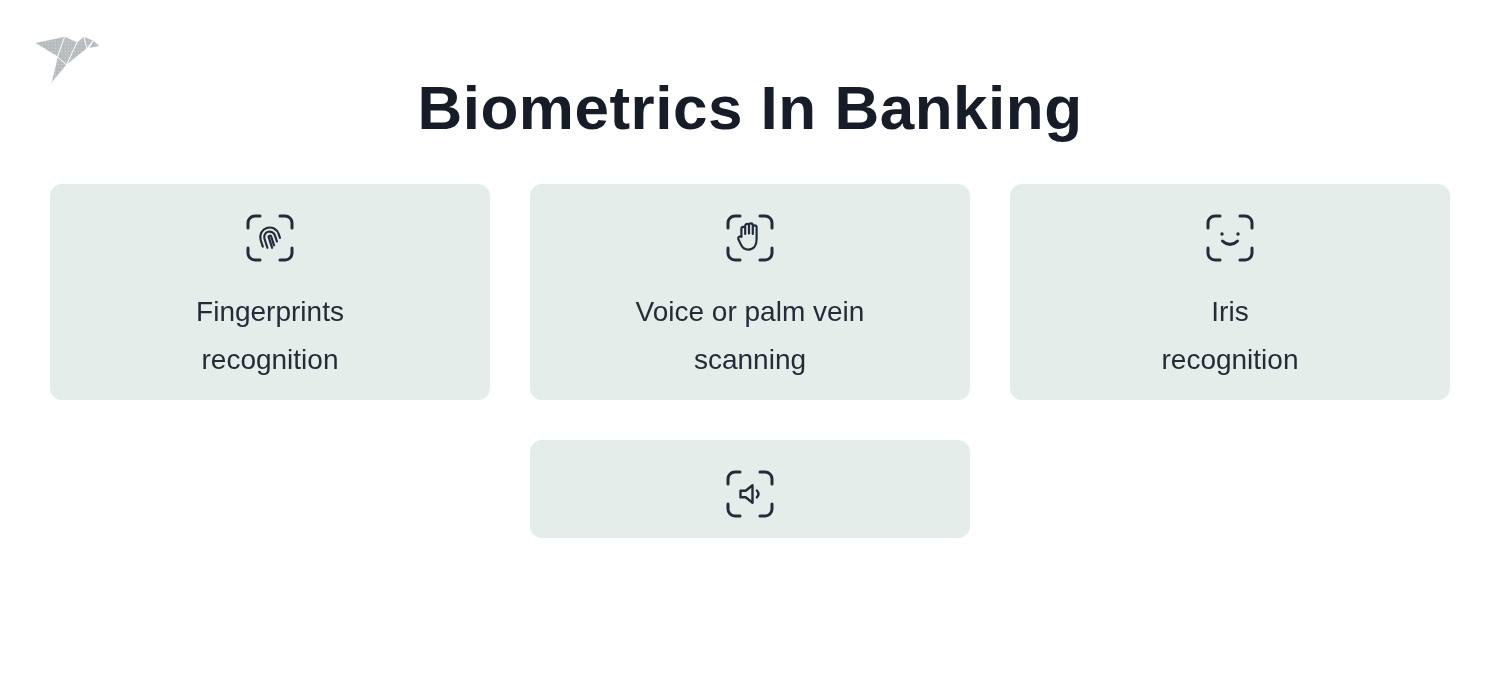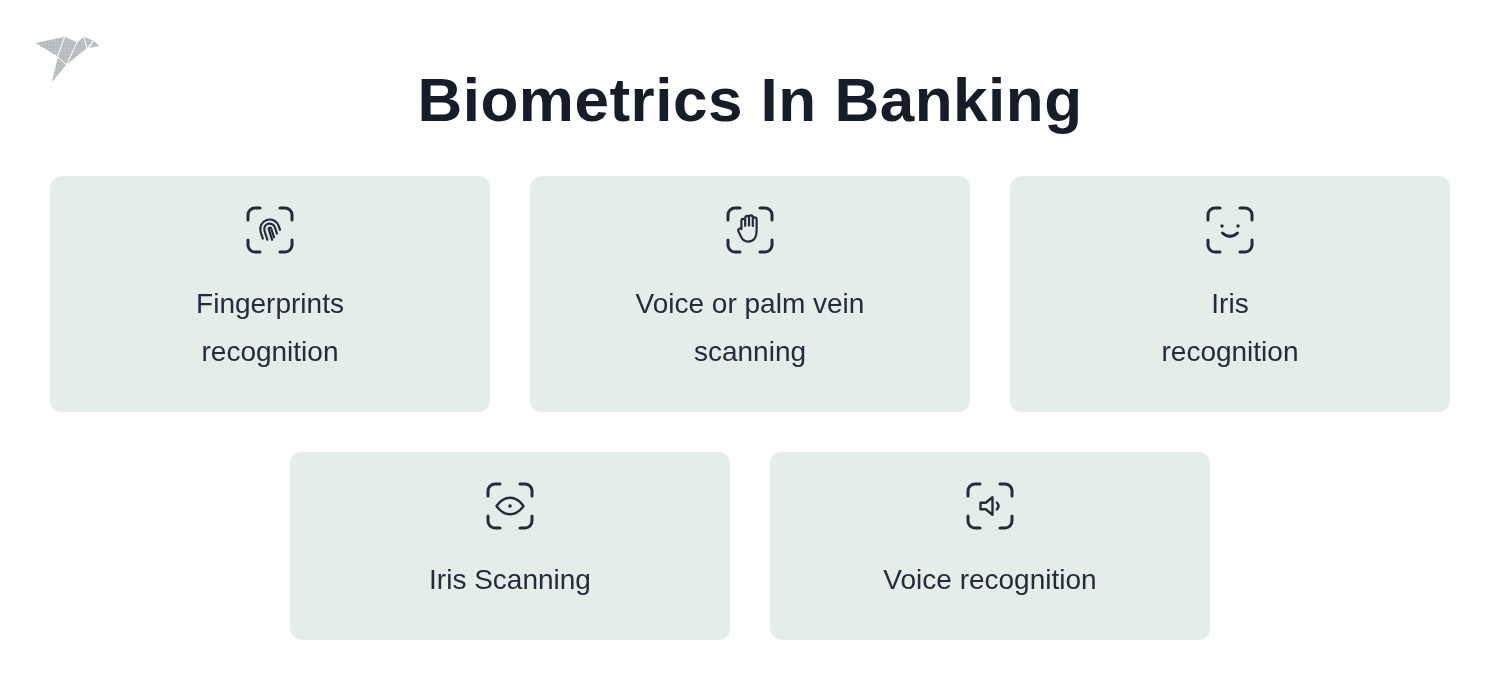--- a/index.html
+++ b/index.html
@@ -16,21 +16,21 @@
     background:var(--page-bg);
     font-family:"Liberation Sans", sans-serif;
     position:relative;
     overflow:hidden;
   }
   .logo{
     position:absolute;top:24px;left:28px;
     width:82px;height:64px;
   }
   .title{
-    margin:0;
+    margin:8px;
     padding-top:64px;
     text-align:center;
     font-size:62px;
     line-height:1.15;
     font-weight:800;
     letter-spacing:0.5px;
     color:var(--title-ink);
   }
   .rows{
     margin-top:41px;
@@ -40,21 +40,21 @@
   }
   .row{
     display:flex;
     justify-content:center;
     gap:40px;
   }
   .card{
     width:440px;
     background:var(--card-bg);
     border-radius:12px;
-    padding:26px 24px 36px;
+    padding:26px 24px 16px;
     display:flex;
     flex-direction:column;
     align-items:center;
   }
   .icon-wrap{
     width:56px;height:56px;
     color:var(--ink);
     flex:0 0 auto;
   }
   .icon-wrap svg{display:block;width:100%;height:100%;}
@@ -143,37 +143,26 @@
         </svg>
       </div>
       <div class="card-label">Iris
 recognition</div>
     </div>
 
   </div>
 
   <div class="row">
 
-    <div class="card">
-      <div class="icon-wrap">
-        <svg viewBox="0 0 56 56" fill="none" stroke="currentColor" stroke-linecap="round" stroke-linejoin="round">
-          <path stroke-width="3" d="M18 6 h-5 a7 7 0 0 0 -7 7 v5 M38 6 h5 a7 7 0 0 1 7 7 v5 M50 38 v5 a7 7 0 0 1 -7 7 h-5 M18 50 h-5 a7 7 0 0 1 -7 -7 v-5"></path>
-          <path stroke-width="2.4" d="M14.5 28 C19 21.5 23.5 19.8 28 19.8 C32.5 19.8 37 21.5 41.5 28 C37 34.5 32.5 36.2 28 36.2 C23.5 36.2 19 34.5 14.5 28 Z"></path>
-          <circle cx="28" cy="28" r="1.8" fill="currentColor" stroke="none"></circle>
-        </svg>
-      </div>
-      <div class="card-label">Iris Scanning</div>
-    </div>
 
     <div class="card">
       <div class="icon-wrap">
         <svg viewBox="0 0 56 56" fill="none" stroke="currentColor" stroke-linecap="round" stroke-linejoin="round">
           <path stroke-width="3" d="M18 6 h-5 a7 7 0 0 0 -7 7 v5 M38 6 h5 a7 7 0 0 1 7 7 v5 M50 38 v5 a7 7 0 0 1 -7 7 h-5 M18 50 h-5 a7 7 0 0 1 -7 -7 v-5"></path>
           <path stroke-width="2.4" d="M18.5 24.8 h5.2 l6.8 -5.6 v17.6 l-6.8 -5.6 h-5.2 z"></path>
           <path stroke-width="2.4" d="M34.8 24.5 q3.4 3.5 0 7"></path>
         </svg>
       </div>
-      <div class="card-label">Voice recognition</div>
     </div>
 
   </div>
 
 </div>
 
 </body></html>

